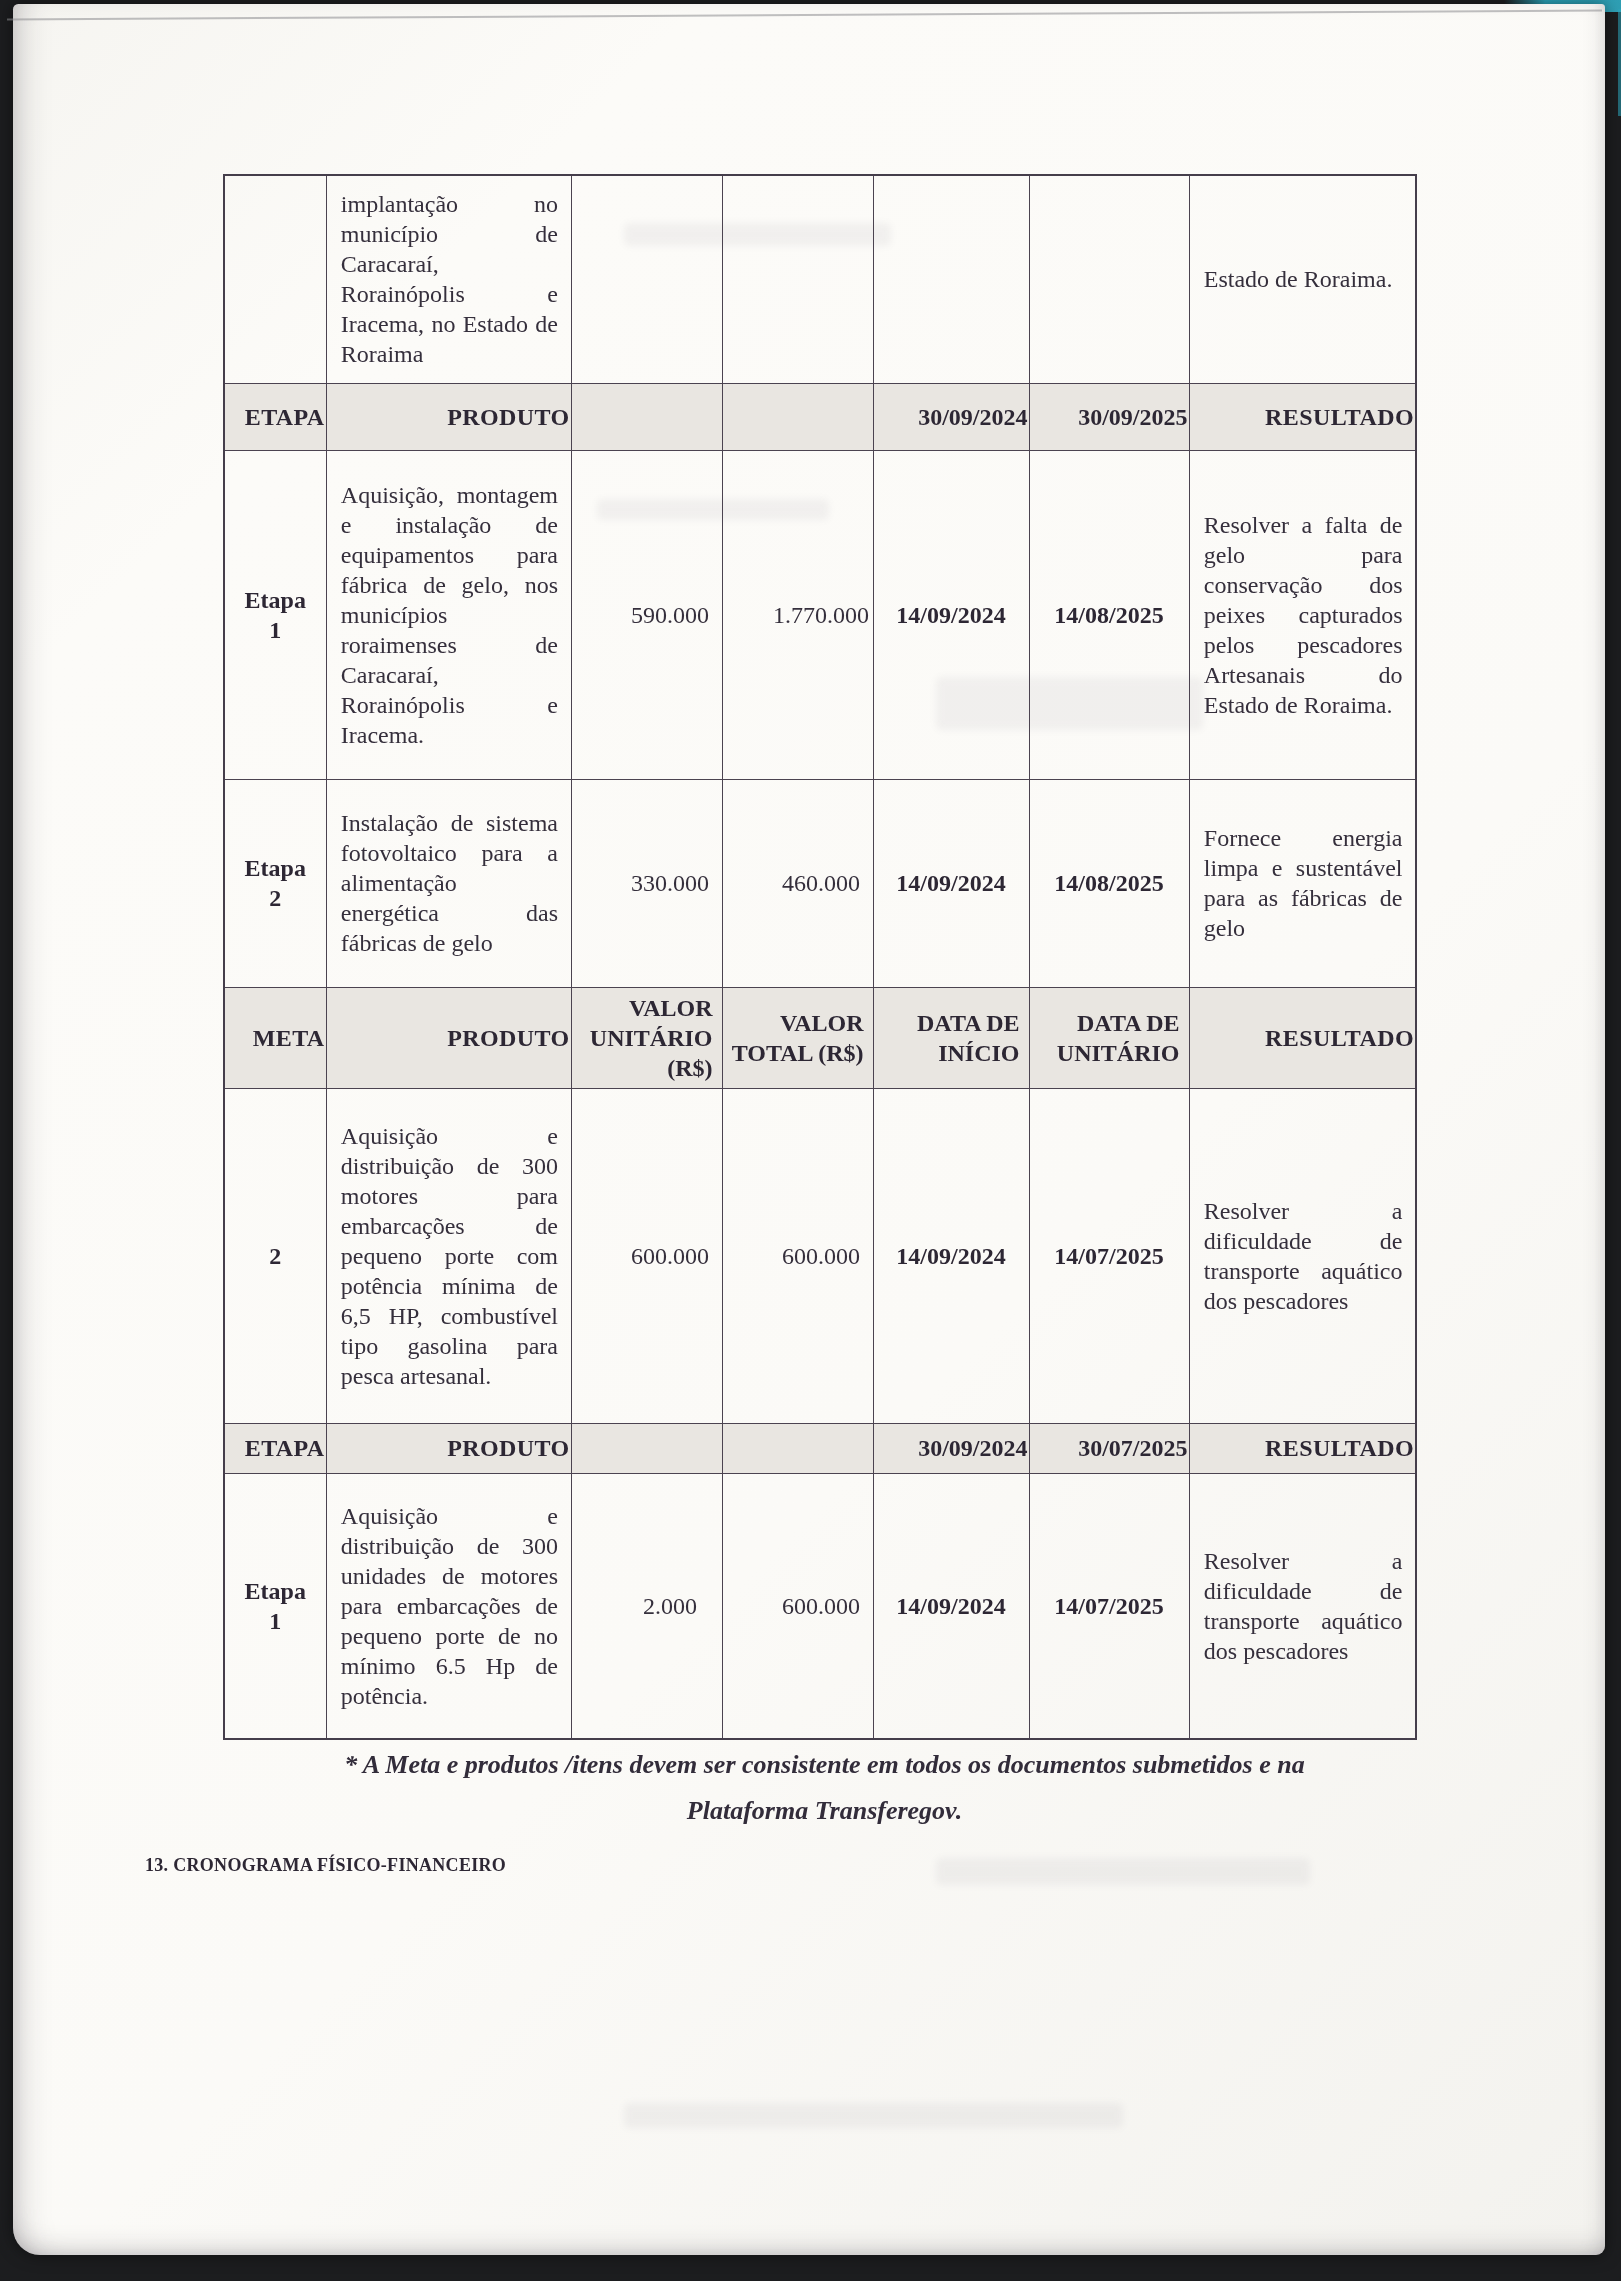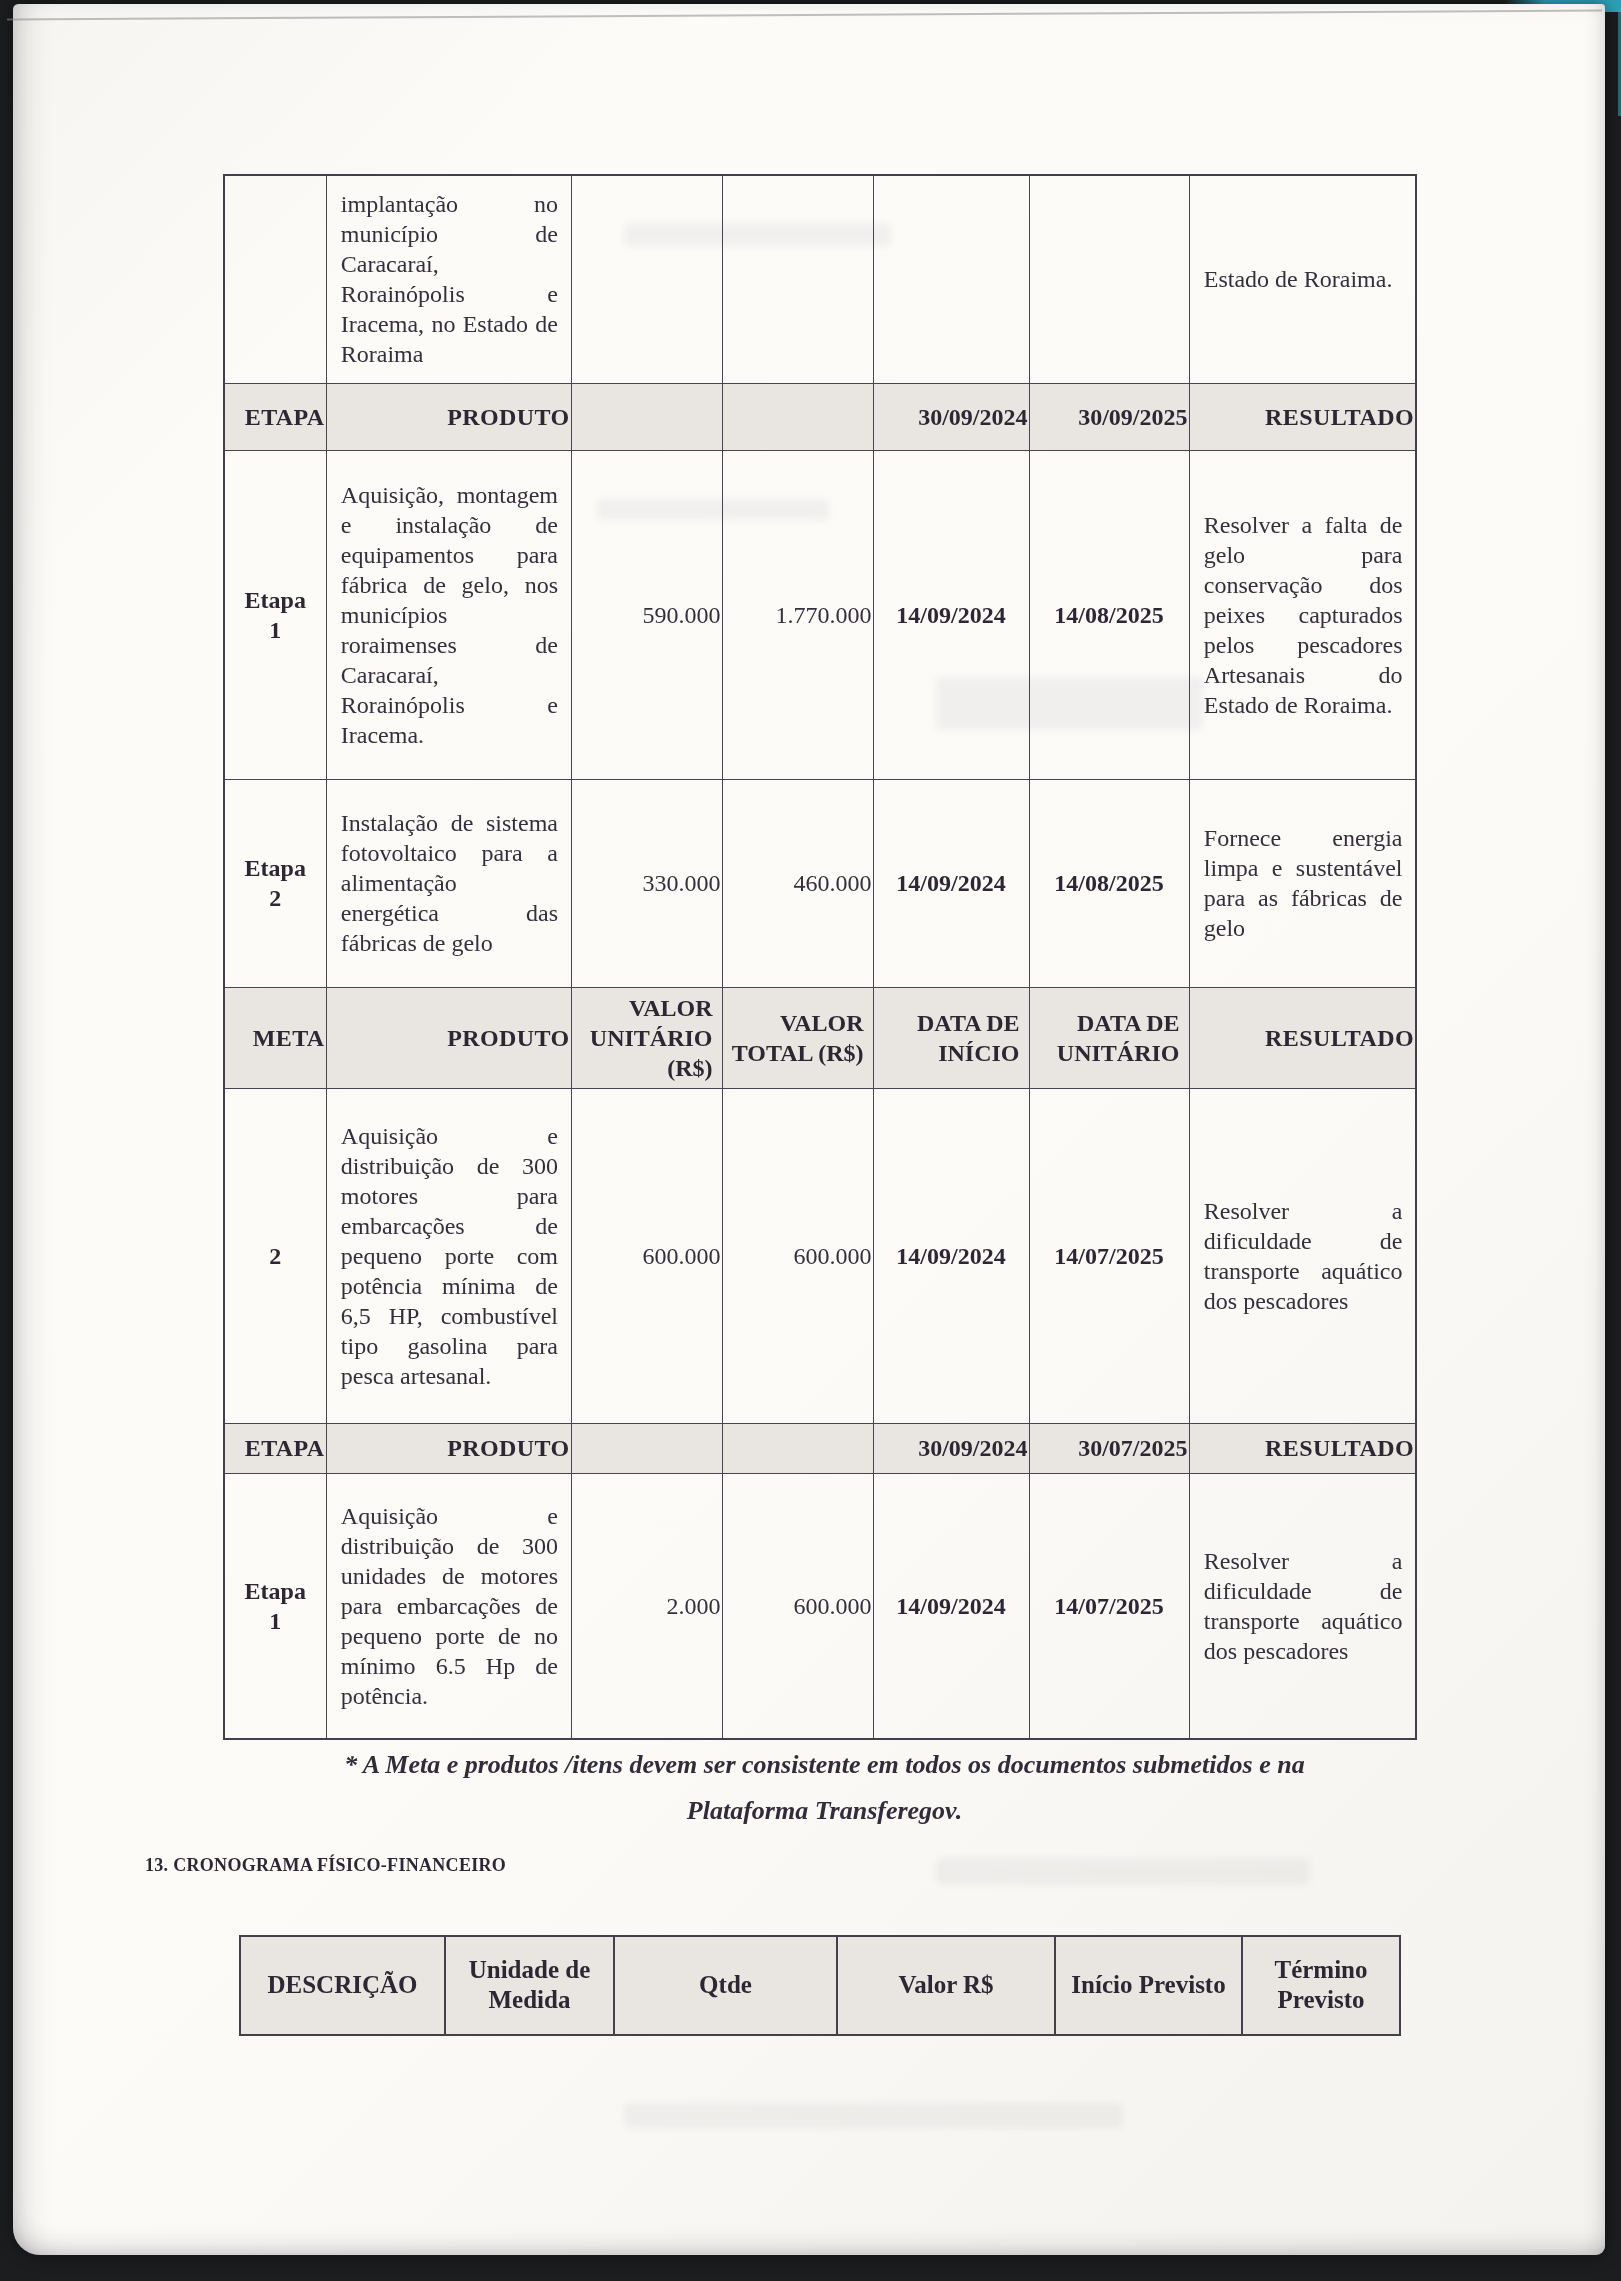--- a/index.html
+++ b/index.html
@@ -20,21 +20,21 @@
   .tealedge{position:absolute;right:0;top:9px;width:4.5px;height:107px;background:#2ba7bd;opacity:.55;}
 
   
   table{border-collapse:collapse;table-layout:fixed;}
   #metaTable{position:absolute;left:223px;top:174px;width:1194px;}
   #metaTable td{border:1.8px solid #4b4350;vertical-align:middle;overflow:hidden;
                 font-size:24px;line-height:30px;}
   #metaTable{border:2.7px solid #453e4b;}
   td.j{text-align:justify;padding:7.1px 12.5px 7.1px 14.3px;}
   td.top{vertical-align:top;}
-  td.num{text-align:right;font-size:24px;padding-left:48px;}
+  td.num{text-align:center;font-size:24px;padding-left:48px;}
   td.date{text-align:center;font-weight:bold;font-size:24px;color:#2d2734;}
   td.etapa{text-align:center;font-weight:bold;font-size:24px;color:#2d2734;padding:0 16px;}
   tr.hdr td{background:#e9e6e1;text-align:right;font-weight:bold;color:#2d2734;
             border-top:3.6px solid #453e4b;border-bottom:3.6px solid #453e4b;}
   tr.hdr td.h-small{font-size:19.6px;letter-spacing:0.4px;}
   tr.hdr td.h-mid{font-size:22px;letter-spacing:0.4px;}
   tr.hdr td.h-date{font-size:24px;}
   tr.hdr td.h-multi{font-size:19.6px;line-height:24px;padding:3.6px 9px;}
 
   
@@ -160,34 +160,14 @@
       <td class="j">Resolver a dificuldade de transporte aquático dos pescadores</td>
     </tr>
   </tbody>
     </table>
 
   <div class="note" id="note2">Plataforma Transferegov.</div>
   <div class="note" id="note1">* A Meta e produtos /itens devem ser consistente em todos os documentos submetidos e na</div>
 
   <div id="sectionHeading">13. CRONOGRAMA FÍSICO-FINANCEIRO</div>
 
-  <table id="cronoTable">
-    <colgroup>
-      <col style="width:205px">
-        <col style="width:169px">
-        <col style="width:223px">
-      <col style="width:218px">
-        <col style="width:187px">
-        <col style="width:158px">
-    </colgroup>
-    <tbody>
-        <tr>
-      <td>DESCRIÇÃO</td>
-      <td>Unidade de Medida</td>
-      <td>Qtde</td>
-      <td>Valor R$</td>
-      <td>Início Previsto</td>
-      <td>Término Previsto</td>
-    </tr>
-  </tbody>
-    </table>
 </div>
 
 
 </body></html>

